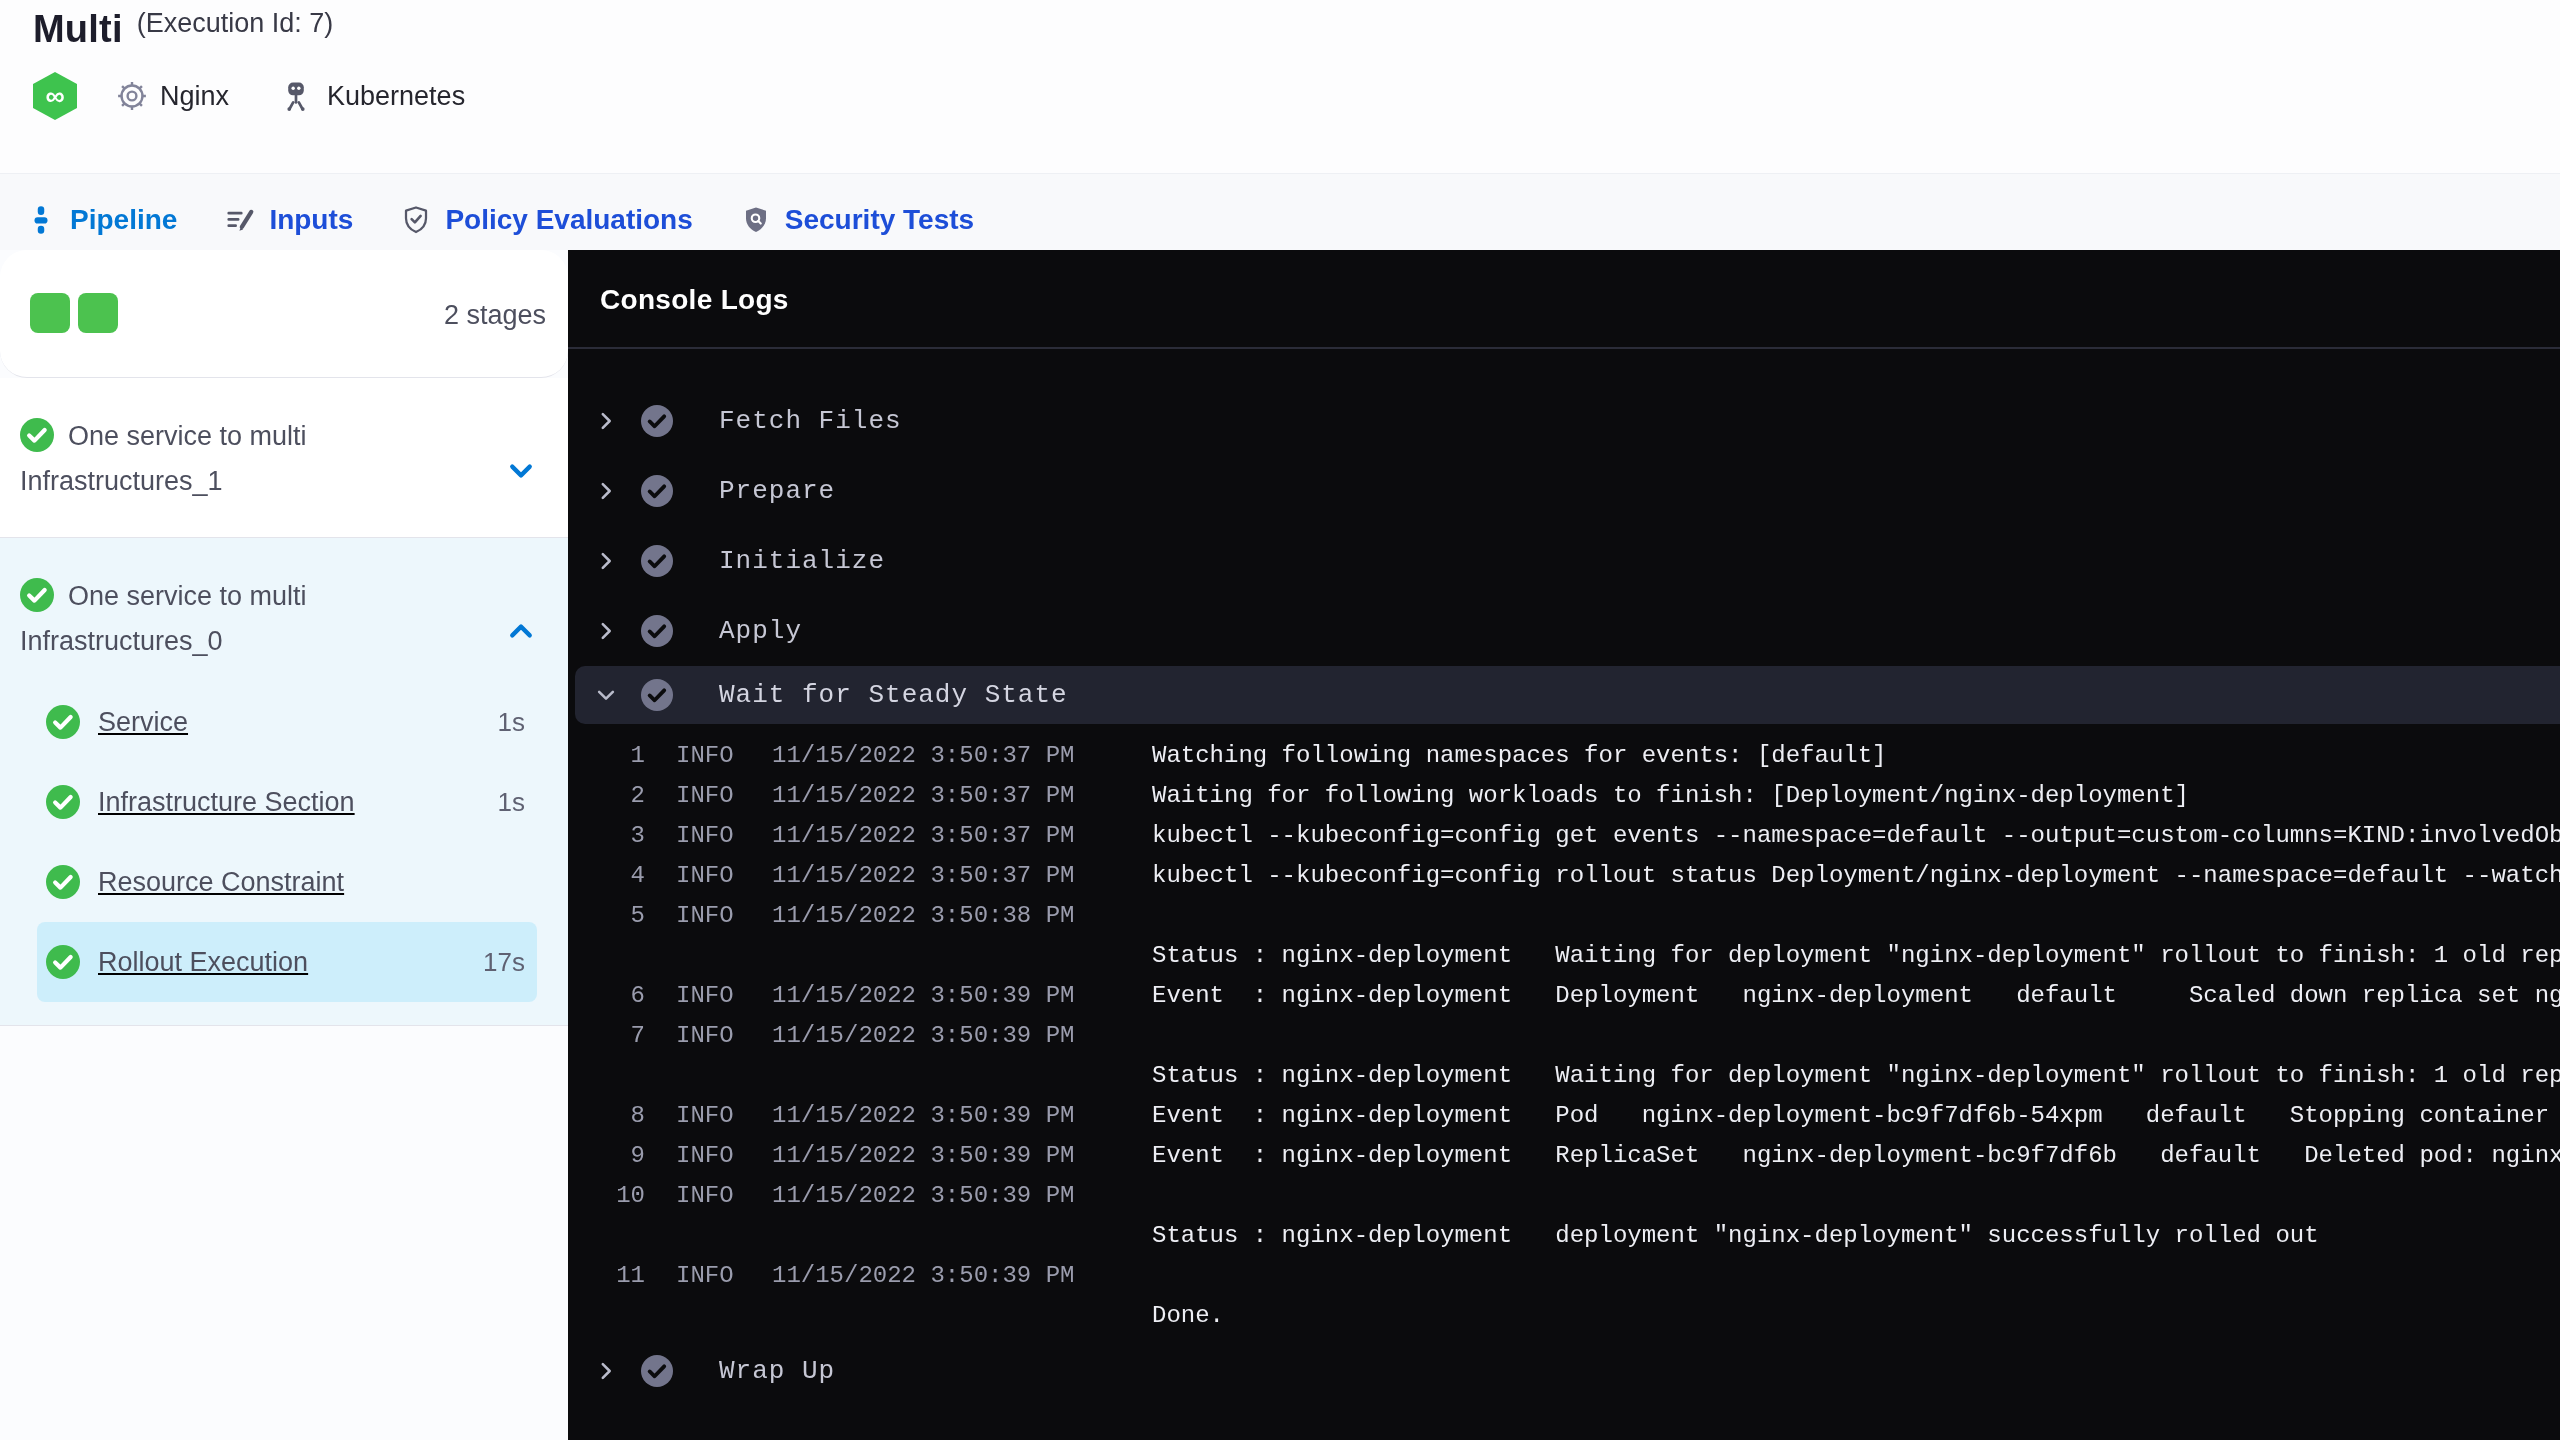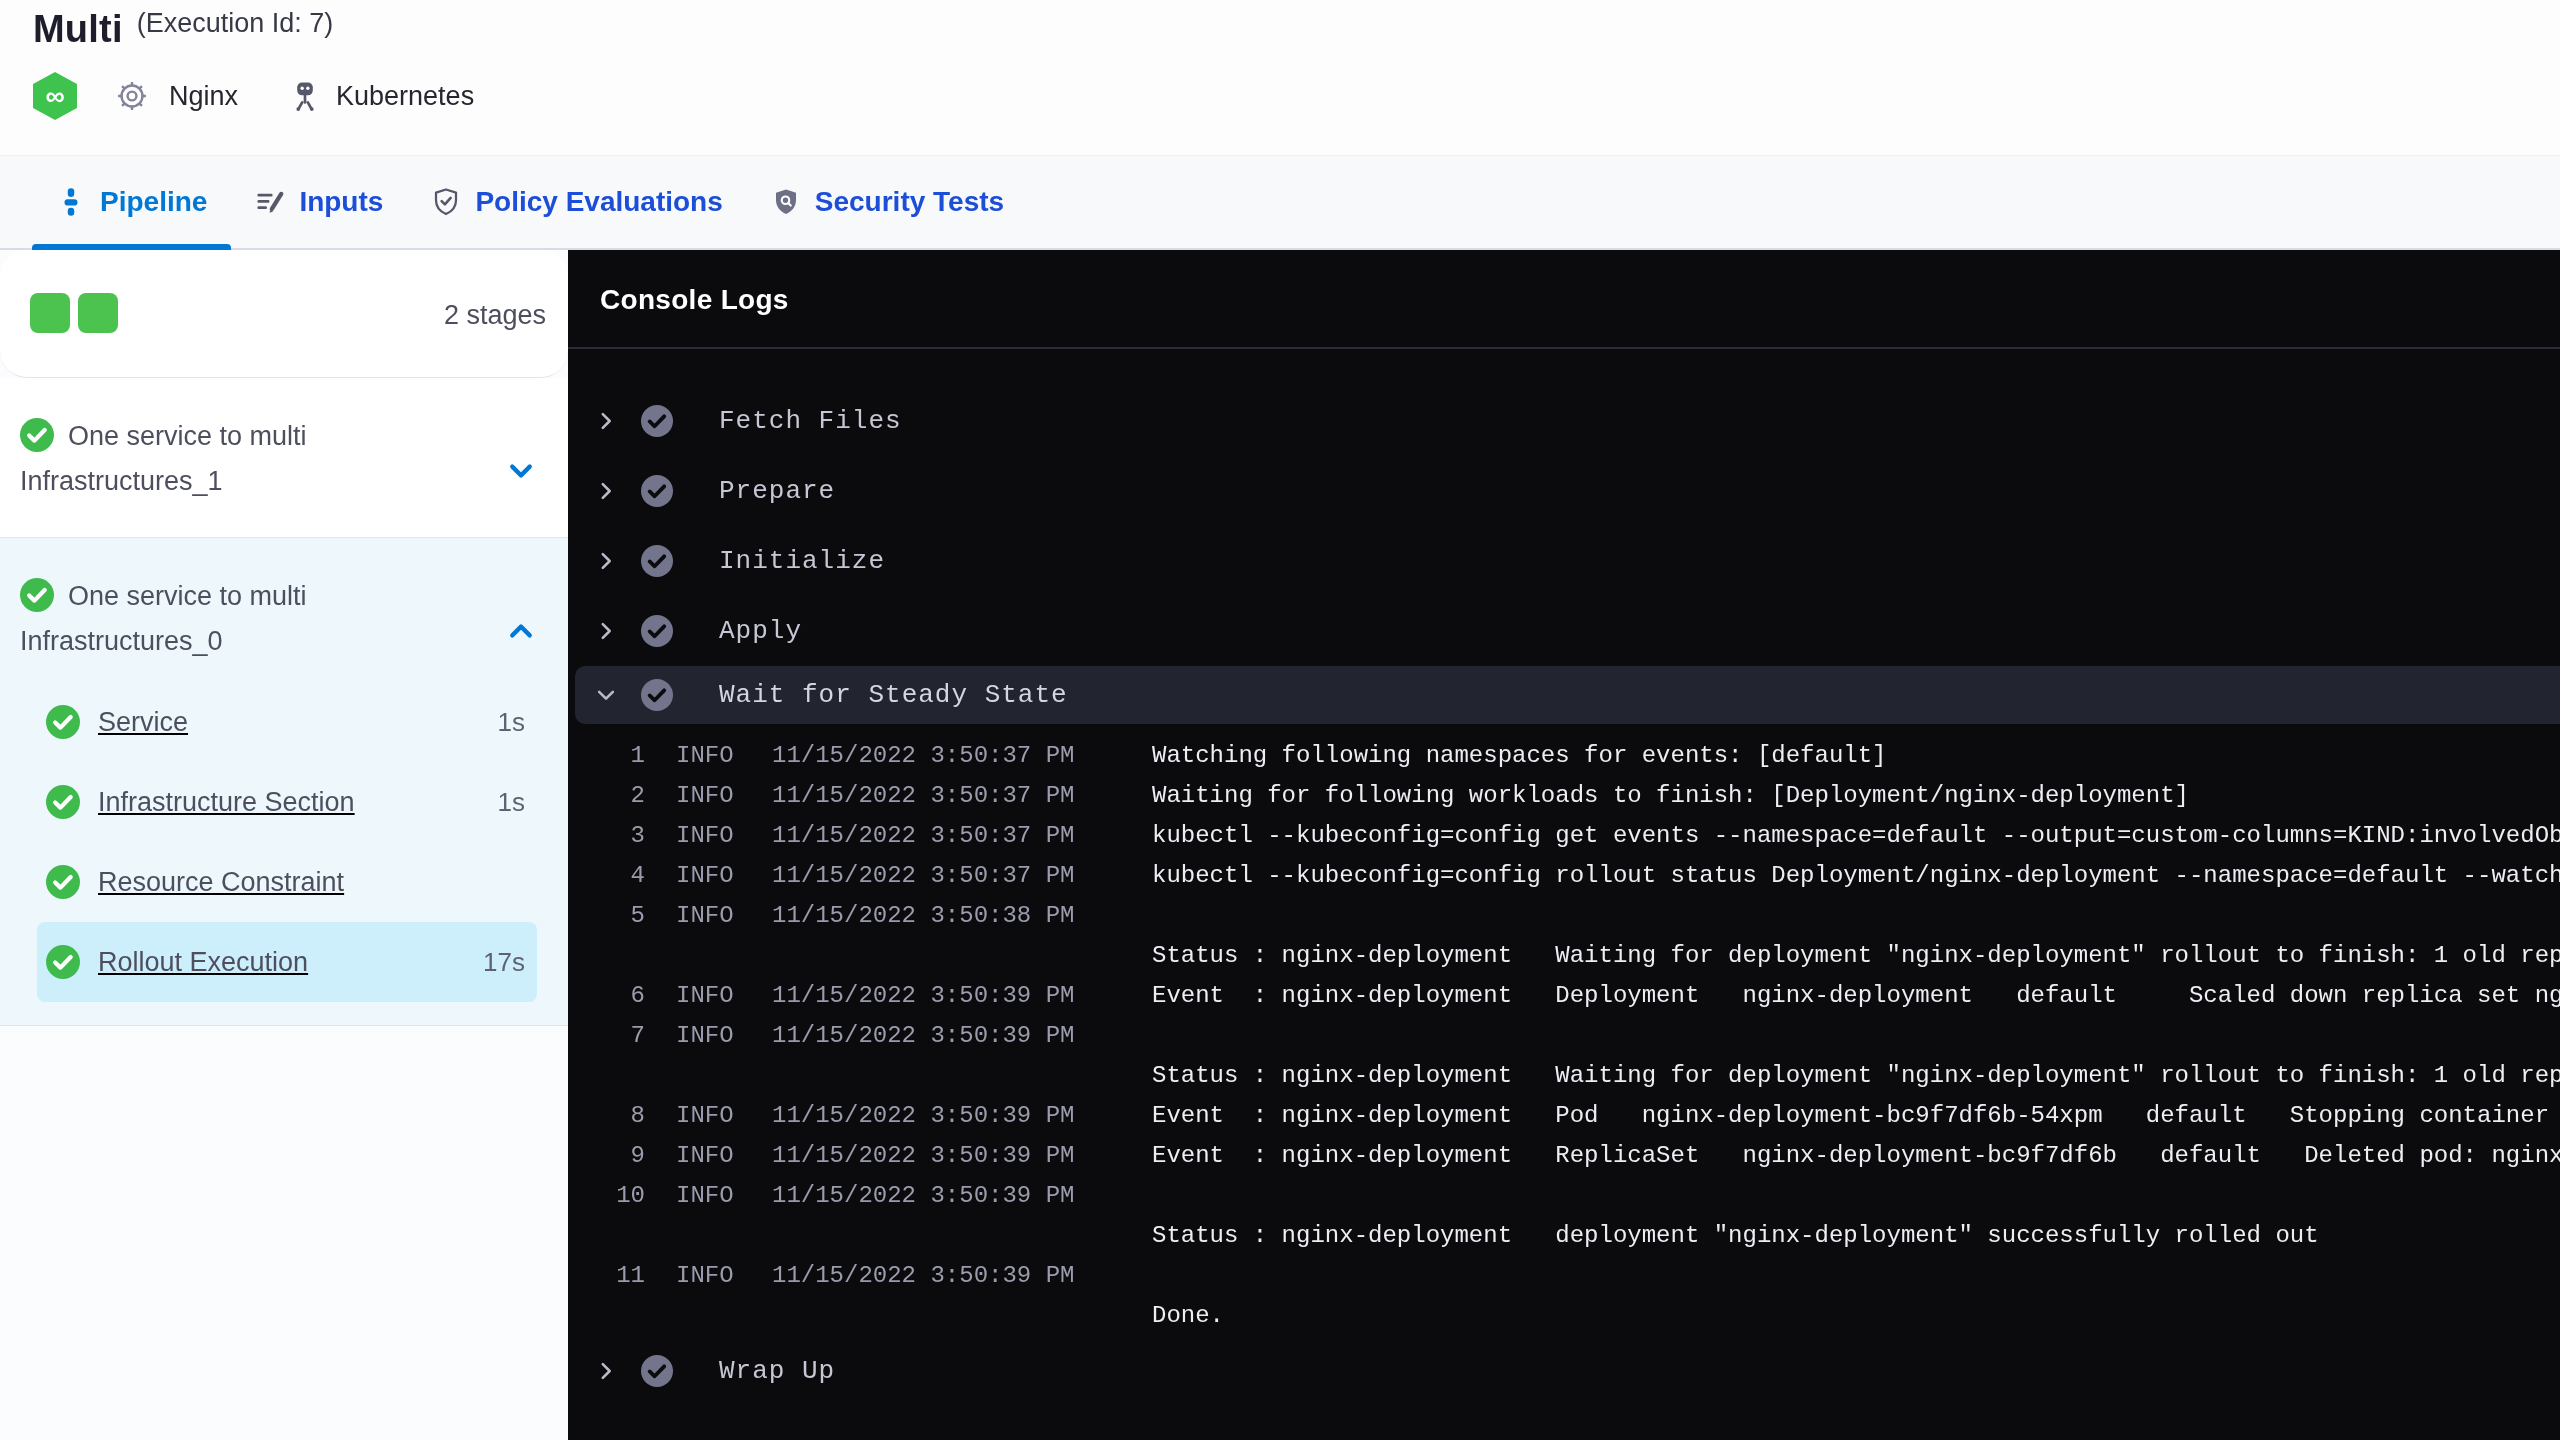--- a/index.html
+++ b/index.html
@@ -8,26 +8,26 @@
 
   
   .app-header { position:absolute; left:0; top:0; width:2560px; height:155px; background:#fdfdfe; }
   .title-row { position:absolute; left:33px; top:8px; display:flex; align-items:flex-start; }
   .page-title { font-size:38px; font-weight:700; color:#1d1d2b; letter-spacing:0.2px; }
   .exec-id { font-size:27px; color:#383946; margin-left:14px; }
   .meta-row { position:absolute; left:33px; top:72px; display:flex; align-items:center; }
   .harness-badge { width:44px; height:48px; background:#3ec34e; clip-path:polygon(50% 0,100% 25%,100% 75%,50% 100%,0 75%,0 25%); display:flex; align-items:center; justify-content:center; }
   .harness-badge span { color:#fff; font-size:27px; font-weight:700; line-height:1; }
   .meta-icon { width:34px; height:34px; margin-left:38px; }
-  .meta-label { font-size:27px; color:#26262e; margin-left:20px; }
+  .meta-label { font-size:27px; color:#26262e; margin-left:11px; }
   .meta-label.second { margin-left:14px; }
   .meta-icon.k8s { margin-left:50px; }
 
   
-  .tabs-bar { position:absolute; left:0; top:155px; width:2560px; height:95px; background:#f8f9fb; border-top:1px solid #eef0f4; border-bottom:2px solid #d9dae3; display:flex; align-items:stretch; padding-left:32px; }
+  .tabs-bar { position:absolute; left:0; top:173px; width:2560px; height:95px; background:#f8f9fb; border-top:1px solid #eef0f4; border-bottom:2px solid #d9dae3; display:flex; align-items:stretch; padding-left:2px; }
   .tab { position:relative; display:flex; align-items:center; gap:14px; padding:0 24px; cursor:pointer; }
   .tab .tab-label { font-size:28px; color:#1d4ed8; font-weight:700; }
   .tab.active .tab-label { color:#0278d5; font-weight:700; }
   .tab.active .underline { position:absolute; left:0; right:0; bottom:-2px; height:6px; background:#0278d5; border-radius:4px 4px 0 0; }
   .tab-icon { width:30px; height:30px; }
 
   
   .sidebar { position:absolute; left:0; top:250px; width:568px; bottom:0; background:#fbfcfe; }
   .stages-header { position:absolute; left:0; top:0; width:100%; height:128px; background:#ffffff; border-bottom:1px solid #e3e4eb;border-radius:27px; }
   .stage-squares { position:absolute; left:30px; top:43px; display:flex; gap:8px; }

